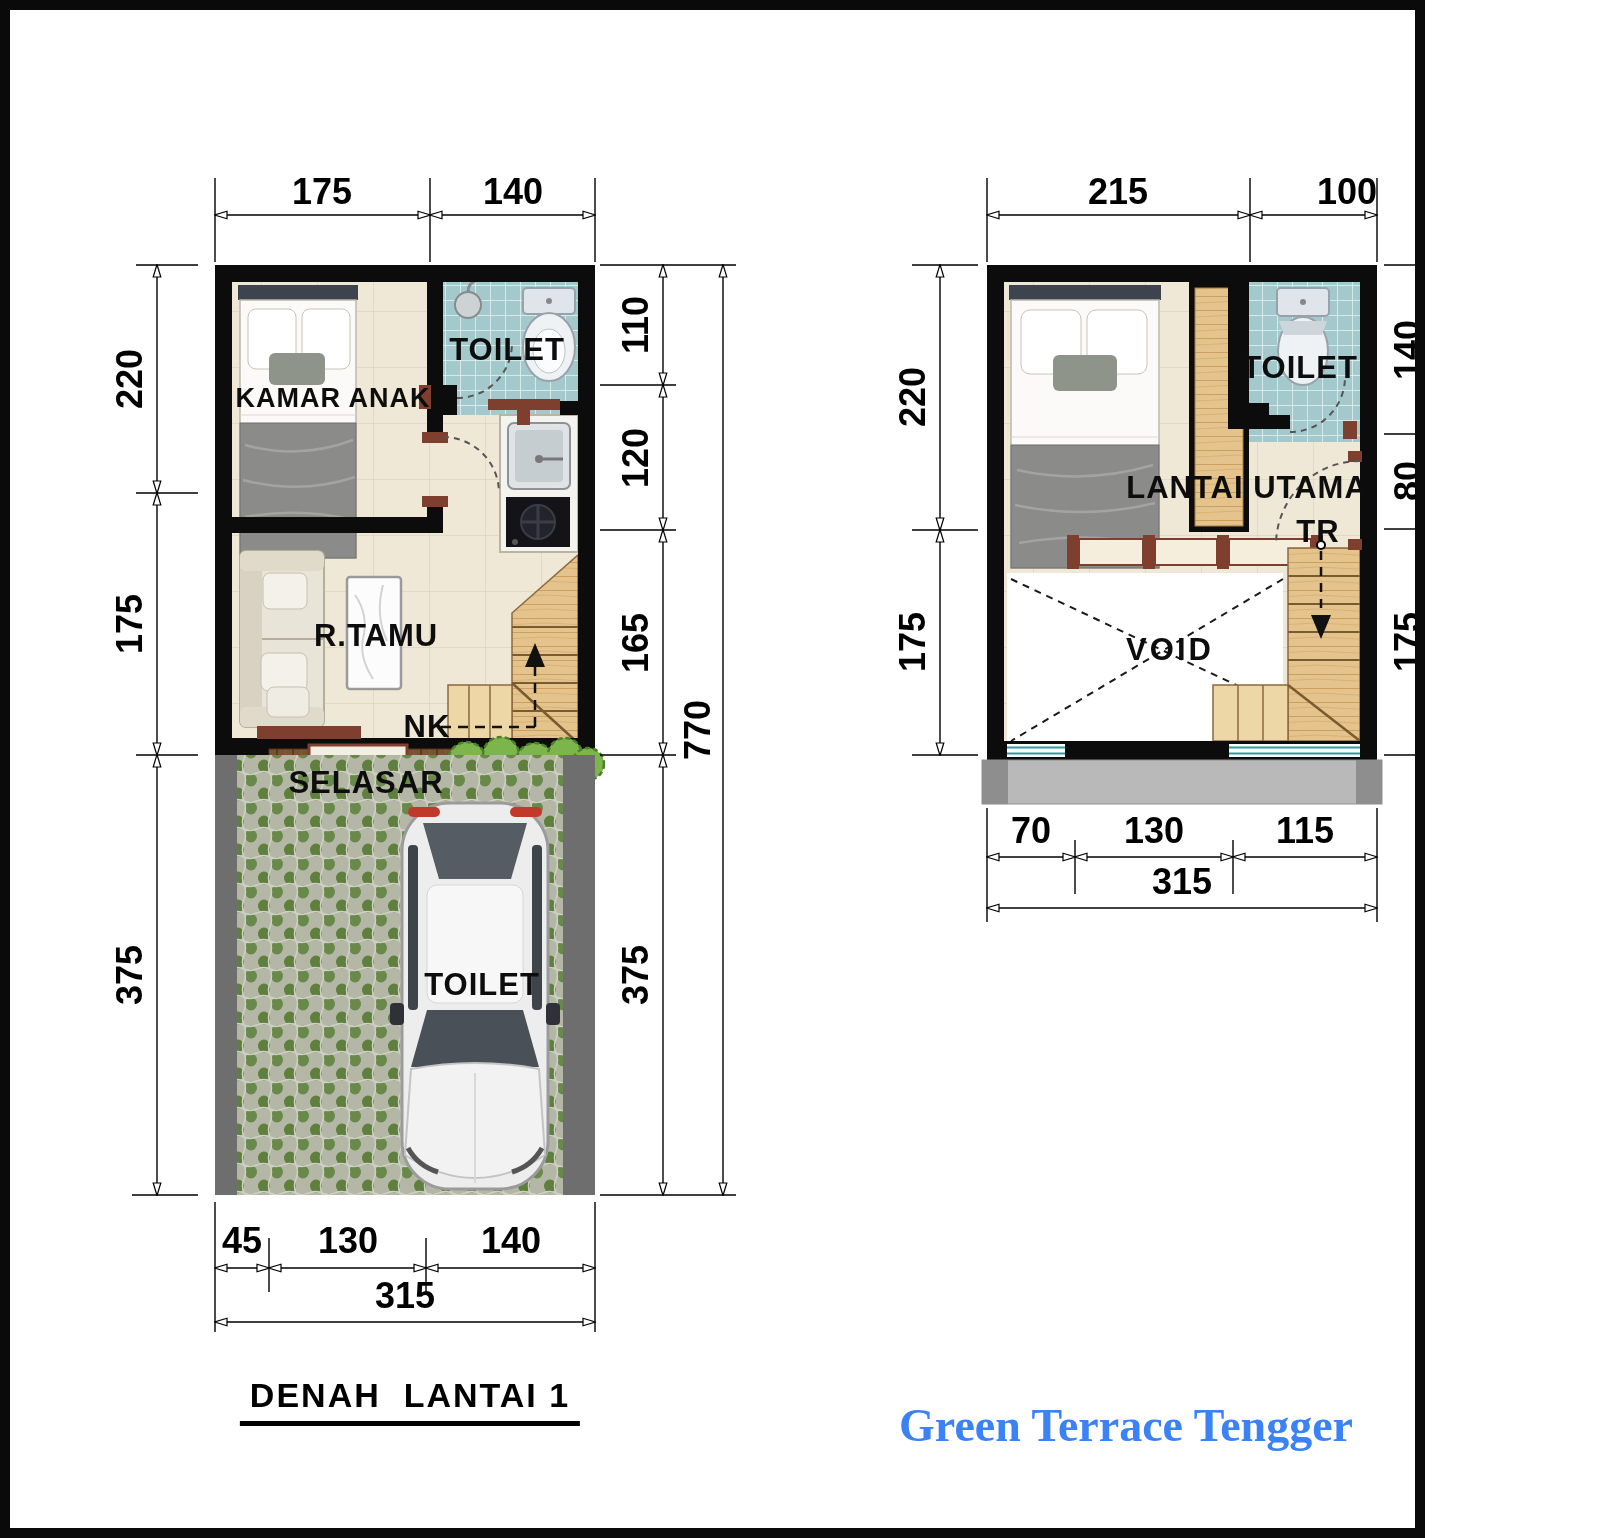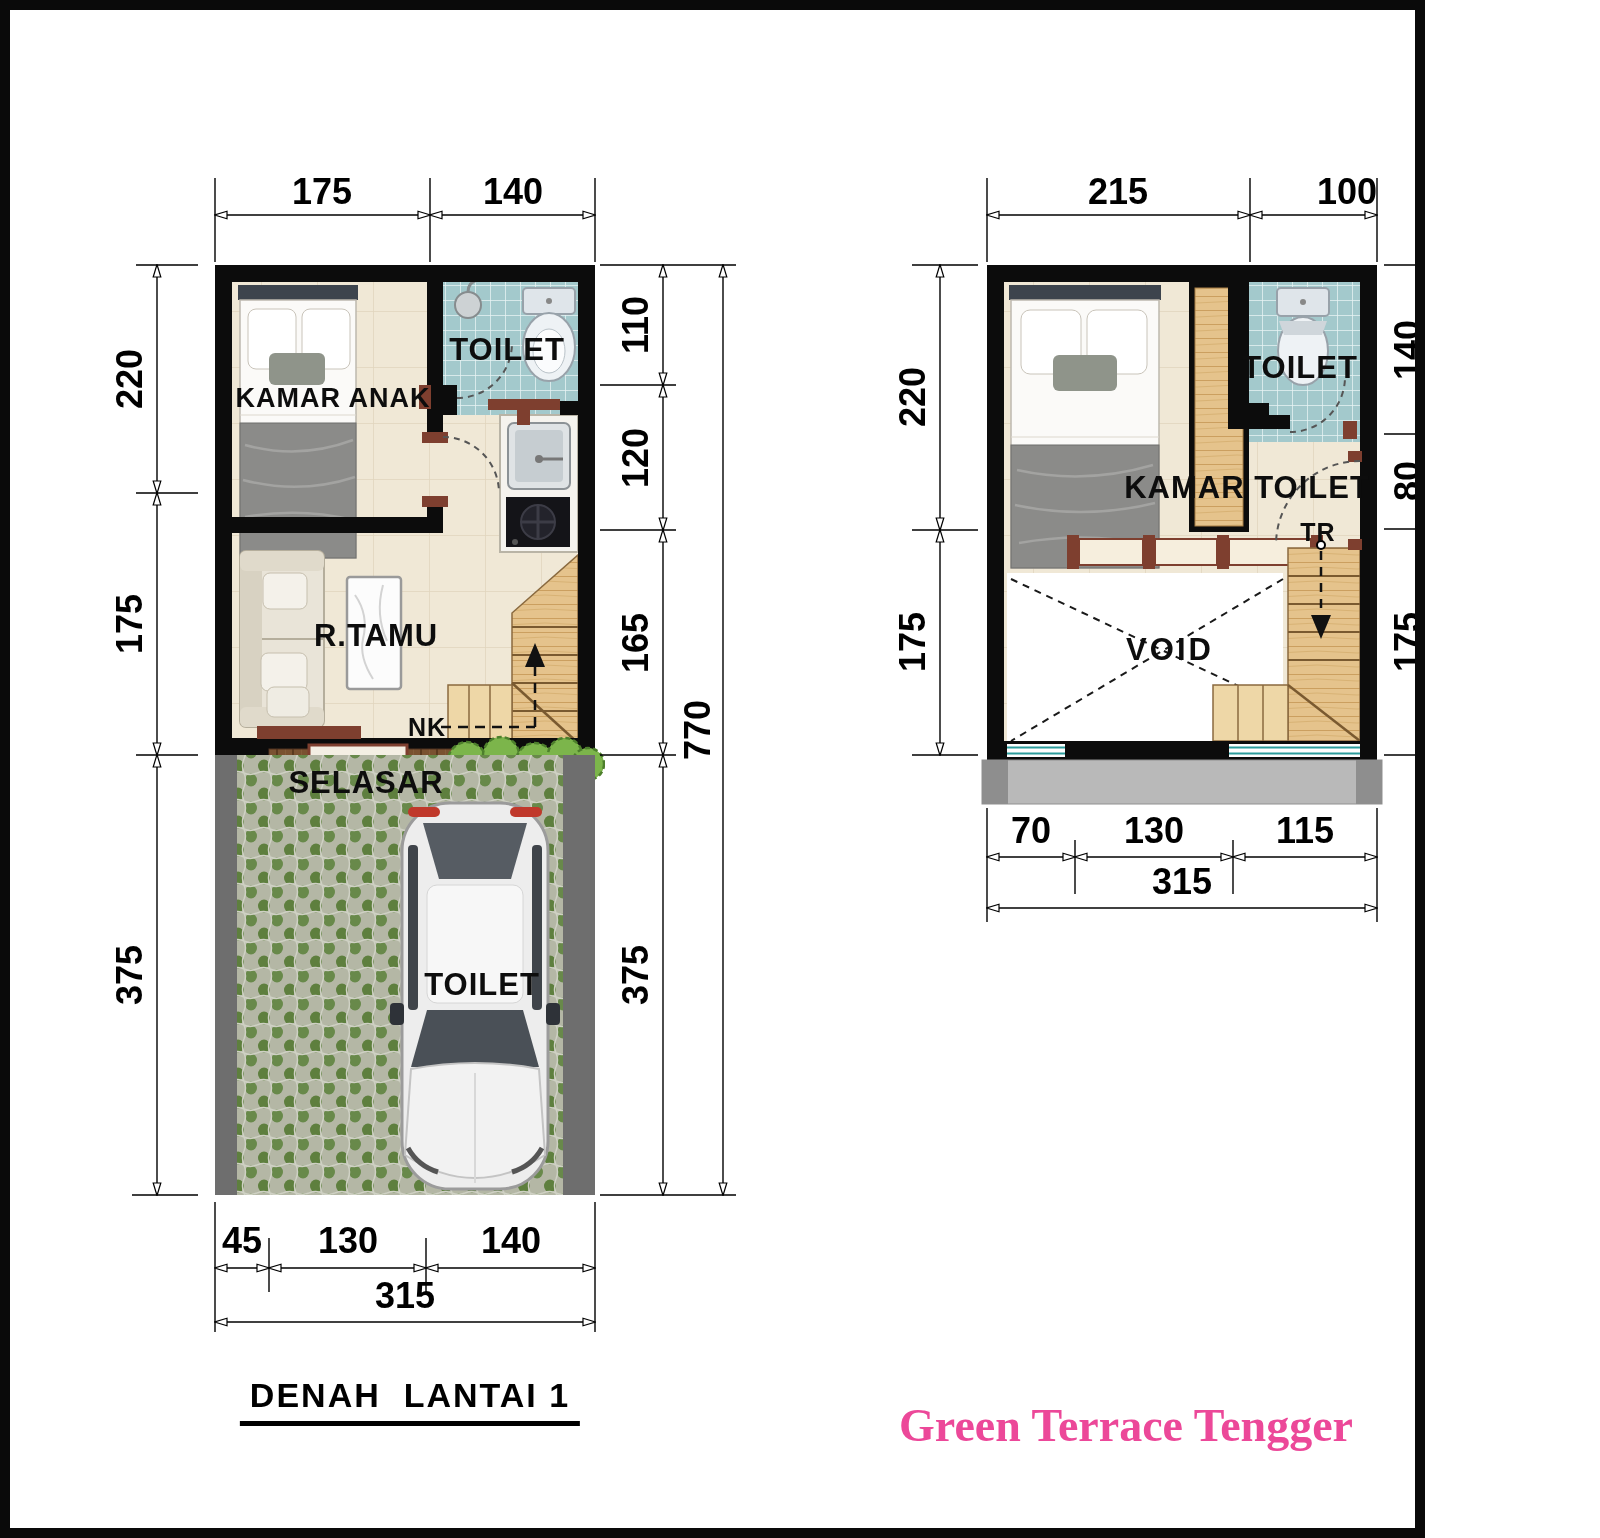--- a/index.html
+++ b/index.html
@@ -7,26 +7,26 @@
           border:10px solid #0a0a0a;box-sizing:border-box;overflow:hidden;
           font-family:"Liberation Sans", sans-serif;}
   svg{position:absolute;left:0;top:0}
   .plan-svg{position:absolute}
   .num{position:absolute;transform:translate(-50%,-50%);
        font:700 36px "Liberation Sans",sans-serif;color:#000;line-height:1;white-space:nowrap}
   .num.v{transform:translate(-50%,-50%) rotate(-90deg)}
   .room{position:absolute;transform:translate(-50%,-50%);
         font:700 27px "Liberation Sans",sans-serif;color:#0d0d0d;letter-spacing:1px;white-space:nowrap}
   .room.big{font-size:31px}
-  .room.small{font-size:25px}
+  .room.small{font-size:31px}
   .plan-title{position:absolute;transform:translateX(-50%);
         font:800 34px "Liberation Sans",sans-serif;color:#000;letter-spacing:2px;
         border-bottom:5px solid #000;padding:0 10px 6px;white-space:pre}
   .project-title{position:absolute;right:62px;top:1392px;
-        font:800 46px "Liberation Serif",serif;color:#ec4899;line-height:1.06;letter-spacing:0}
+        font:800 46px "Liberation Serif",serif;color:#3b82f6;line-height:1.06;letter-spacing:0}
 </style>
 </head>
 <body>
 
 <div class="canvas">
 
   <svg class="plan-svg" style="left:195px;top:245px" width="400" height="950" viewBox="0 0 400 950">
     <defs>
       <pattern id="ft" width="56" height="56" patternUnits="userSpaceOnUse">
         <rect width="56" height="56" fill="#f0e8d6"></rect>
@@ -350,21 +350,21 @@
   <div class="num" style="left:1144px;top:821px">130</div>
   <div class="num" style="left:1295px;top:821px">115</div>
   <div class="num" style="left:1172px;top:872px">315</div>
 
   <div class="room" style="left:323px;top:388px">KAMAR ANAK</div>
   <div class="room big" style="left:497px;top:340px">TOILET</div>
   <div class="room big" style="left:366px;top:626px">R.TAMU</div>
   <div class="room small" style="left:417px;top:717px">NK</div>
   <div class="room big" style="left:356px;top:773px">SELASAR</div>
   <div class="room big" style="left:472px;top:975px">TOILET</div>
-  <div class="room big" style="left:1237px;top:478px">KAMAR TOILET</div>
+  <div class="room big" style="left:1237px;top:478px">LANTAI UTAMA</div>
   <div class="room big" style="left:1290px;top:358px">TOILET</div>
   <div class="room small" style="left:1308px;top:522px">TR</div>
   <div class="room big" style="left:1160px;top:640px;letter-spacing:3px">VOID</div>
 
   <div class="plan-title" style="left:400px;top:1366px">DENAH  LANTAI 1</div>
   <div class="project-title">
     <div>Green Terrace Tengger</div>
   </div>
 
 </div>

